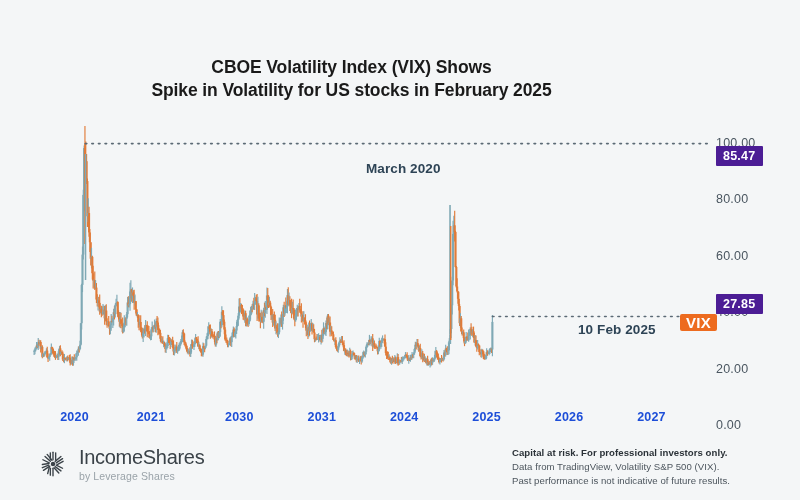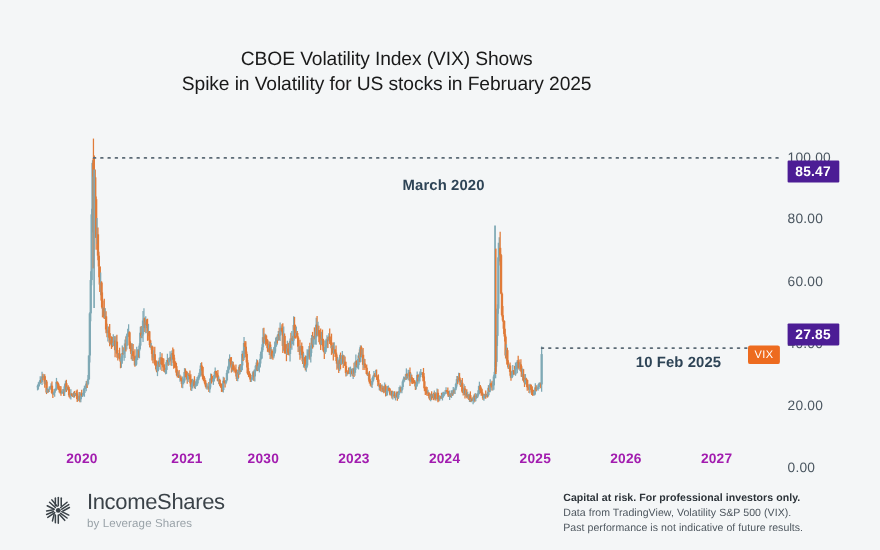--- a/index.html
+++ b/index.html
@@ -18,26 +18,26 @@
 
   #chart-card {
     position: absolute;
     inset: 0;
     background: #f4f6f7;
   }
 
   
   #title-block {
     position: absolute;
-    top: 42px;
+    top: 56px;
     left: 0;
     width: 703px;
     text-align: center;
     color: #1a1a1a;
-    font-weight: normal;
+    font-weight: bold;
     font-size: 17.5px;
     line-height: 23px;
     letter-spacing: -0.1px;
   }
   #title-block .tline { display: block; }
 
   
   #plot-area {
     position: absolute;
     left: 30px;
@@ -81,22 +81,22 @@
   #badge-high { left: 716px; top: 146px; }
   #badge-last { left: 716px; top: 294px; }
 
   
   #vix-chip {
     position: absolute;
     left: 680px;
     top: 314px;
     background: #ed6b1f;
     color: #ffffff;
-    font-size: 10px;
-    font-weight: normal;
+    font-size: 15px;
+    font-weight: bold;
     padding: 2px 6px;
     border-radius: 2px;
     letter-spacing: 0.3px;
     line-height: 13px;
   }
 
   
   .annotation {
     position: absolute;
     color: #2e4456;
@@ -115,21 +115,21 @@
     top: 410px;
     width: 680px;
     height: 20px;
   }
   .xtick {
     position: absolute;
     top: 0;
     transform: translateX(-50%);
     font-size: 12.5px;
     font-weight: bold;
-    color: #a21caf;
+    color: #1d4ed8;
     letter-spacing: 0.2px;
     white-space: nowrap;
   }
 
   
   #footer-logo {
     position: absolute;
     left: 36px;
     top: 447px;
     display: flex;
@@ -1327,23 +1327,23 @@
 
   <div class="price-badge" id="badge-high">85.47</div>
   <div class="price-badge" id="badge-last">27.85</div>
   <div id="vix-chip">VIX</div>
 
   <div class="annotation" id="ann-march">March 2020</div>
   <div class="annotation" id="ann-feb">10 Feb 2025</div>
 
   <div id="x-axis">
       <div class="xtick" style="left: 44.5091px;">2020</div>
-      <div class="xtick" style="left: 140px;">2021</div>
+      <div class="xtick" style="left: 121px;">2021</div>
       <div class="xtick" style="left: 209.358px;">2030</div>
-      <div class="xtick" style="left: 291.782px;">2023</div>
+      <div class="xtick" style="left: 291.782px;">2031</div>
       <div class="xtick" style="left: 374.206px;">2024</div>
       <div class="xtick" style="left: 456.63px;">2025</div>
       <div class="xtick" style="left: 539.055px;">2026</div>
       <div class="xtick" style="left: 621.479px;">2027</div>
     </div>
 
   <div id="footer-logo">
     <svg id="logo-mark" viewBox="0 0 64 64">
       <g fill="none" stroke="#3a4248" stroke-width="2.6" stroke-linecap="round">
         <path d="M32 10 L32 24"></path>

